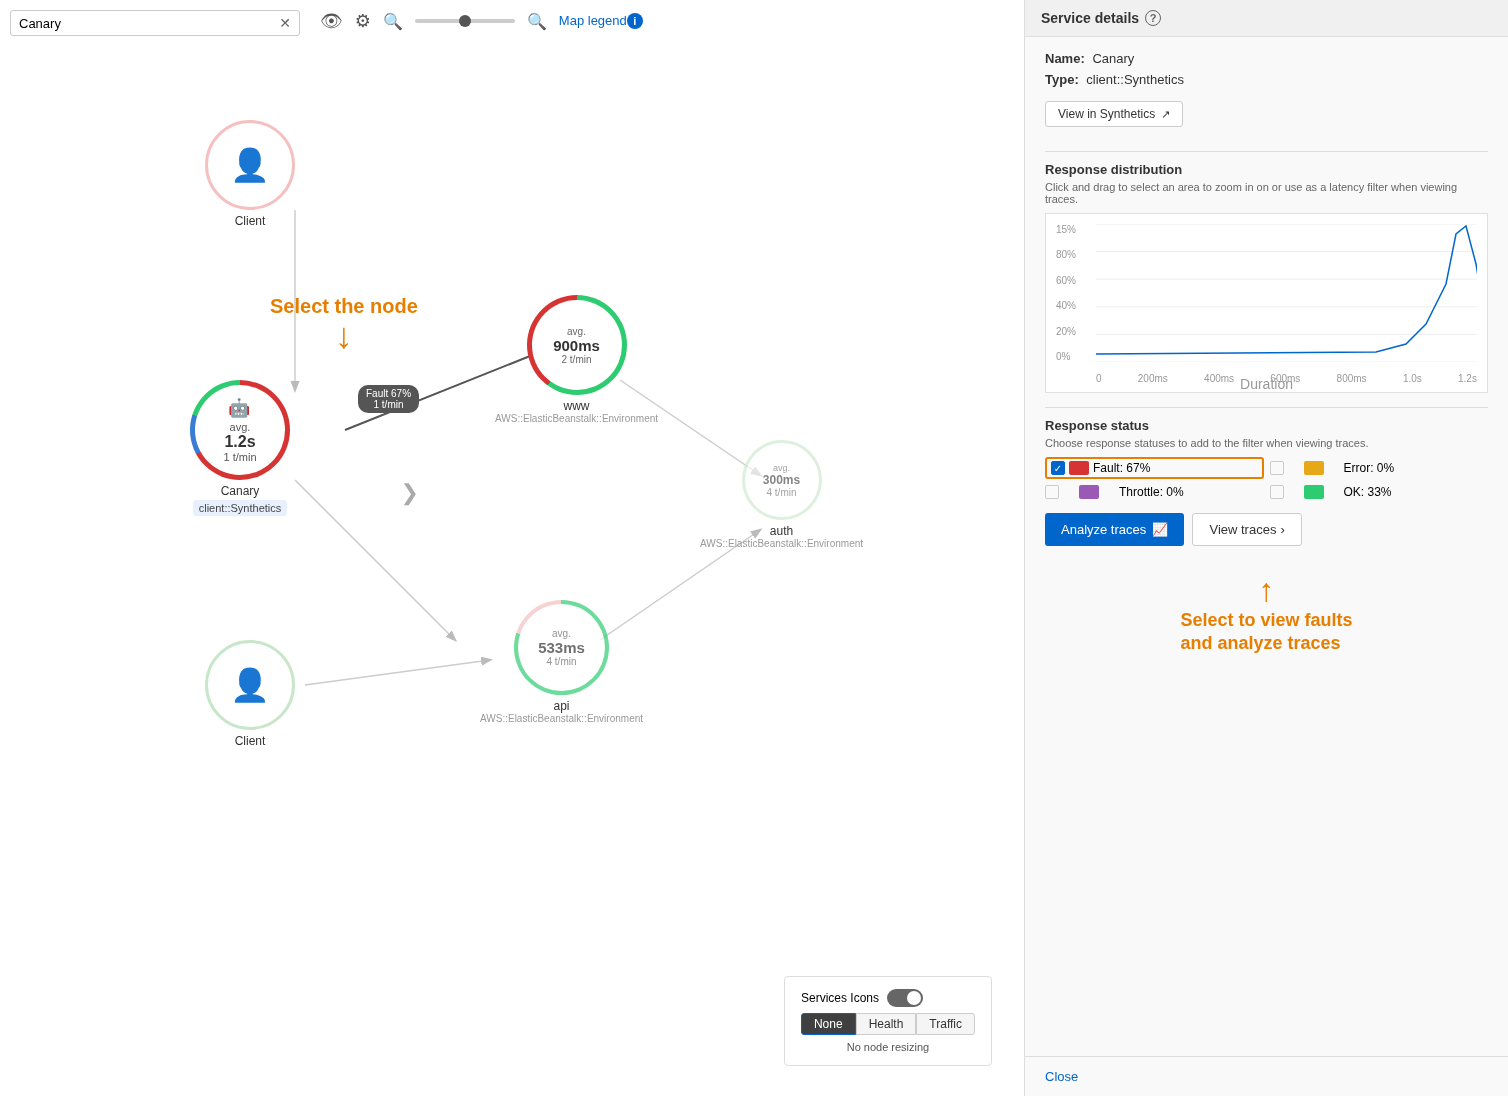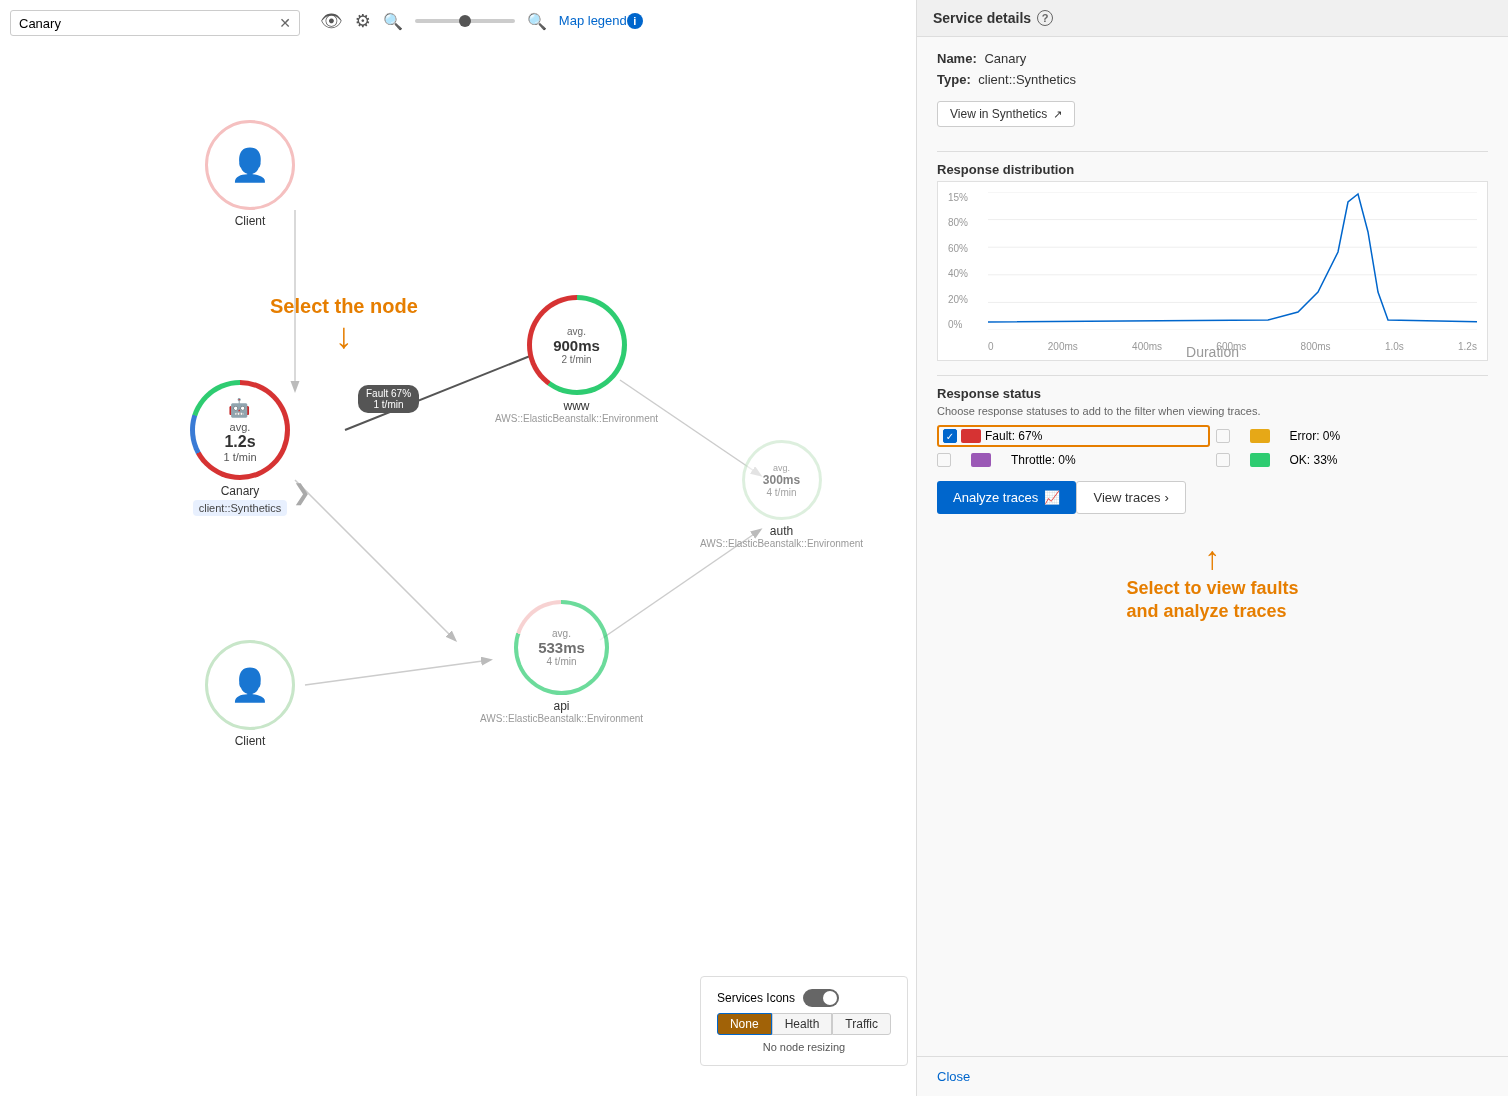--- a/index.html
+++ b/index.html
@@ -69,38 +69,38 @@
 
     
     .select-arrow { position: absolute; left: 270px; top: 295px; z-index: 5; display: flex; flex-direction: column; align-items: center; }
     .select-text { color: #e67e00; font-size: 20px; font-weight: bold; text-align: right; }
     .arrow-down { font-size: 36px; color: #e67e00; line-height: 1; }
 
     
     .graph-svg { position: absolute; top: 0; left: 0; width: 100%; height: 100%; pointer-events: none; }
 
     
-    .bottom-legend { position: absolute; bottom: 30px; right: 8px; border: 1px solid #ddd; border-radius: 4px; background: #fff; padding: 12px 16px; min-width: 180px; }
+    .bottom-legend { position: absolute; bottom: 30px; right: 32px; border: 1px solid #ddd; border-radius: 4px; background: #fff; padding: 12px 16px; min-width: 180px; }
     .legend-row { display: flex; align-items: center; gap: 8px; margin-bottom: 6px; font-size: 12px; }
     .legend-row:last-child { margin-bottom: 0; }
     .toggle-switch { display: inline-flex; align-items: center; }
     .toggle-bg { width: 36px; height: 18px; border-radius: 9px; background: #666; position: relative; cursor: pointer; }
     .toggle-knob { width: 14px; height: 14px; border-radius: 50%; background: white; position: absolute; top: 2px; right: 2px; }
     .legend-btn-group { display: flex; gap: 0; margin-top: 4px; }
     .legend-btn { padding: 3px 12px; border: 1px solid #ccc; font-size: 12px; cursor: pointer; background: #f5f5f5; color: #333; }
-    .legend-btn.active { background: #a16207; color: white; border-color: #0066cc; }
+    .legend-btn.active { background: #404040; color: white; border-color: #0066cc; }
     .legend-btn:first-child { border-radius: 3px 0 0 3px; }
     .legend-btn:last-child { border-radius: 0 3px 3px 0; }
     .no-resize { font-size: 11px; color: #555; margin-top: 6px; text-align: center; }
 
     
     .right-nav-arrow { position: absolute; right: 605px; top: 480px; font-size: 22px; color: #aaa; cursor: pointer; }
 
     
-    .right-panel { width: 592px; border-left: 1px solid #ddd; background: #f9f9f9; display: flex; flex-direction: column; overflow-y: auto; }
+    .right-panel { width: 484px; border-left: 1px solid #ddd; background: #f9f9f9; display: flex; flex-direction: column; overflow-y: auto; }
 
     .panel-header { background: #f0f0f0; padding: 10px 16px; border-bottom: 1px solid #ddd; font-size: 14px; font-weight: bold; color: #333; display: flex; align-items: center; gap: 6px; }
     .panel-header .help-icon { display: inline-block; width: 16px; height: 16px; border-radius: 50%; border: 1px solid #666; color: #666; text-align: center; line-height: 14px; font-size: 11px; cursor: pointer; }
 
     .panel-content { padding: 14px 20px; }
 
     .detail-row { margin-bottom: 6px; font-size: 13px; }
     .detail-label { font-weight: bold; color: #333; }
     .detail-value { color: #333; margin-left: 4px; }
 
@@ -120,21 +120,21 @@
     
     .status-section { margin-bottom: 14px; }
     .status-grid { display: grid; grid-template-columns: 1fr 1fr; gap: 6px; margin-top: 8px; }
     .status-item { display: flex; align-items: center; gap: 20px; font-size: 12px; }
     .status-checkbox { width: 14px; height: 14px; border: 1px solid #ccc; border-radius: 2px; display: flex; align-items: center; justify-content: center; cursor: pointer; }
     .status-checkbox.checked { background: #0066cc; border-color: #0066cc; color: white; font-size: 10px; }
     .status-color-box { width: 20px; height: 14px; border-radius: 2px; }
     .fault-selected-box { border: 2px solid #e67e00; border-radius: 3px; padding: 2px 4px; display: flex; align-items: center; gap: 4px; }
 
     
-    .action-btns { display: flex; margin-bottom: 16px; }
+    .action-btns { display: flex; gap: 8px; margin-bottom: 16px; }
     .analyze-btn { background: #0066cc; color: white; border: none; border-radius: 3px; padding: 8px 16px; font-size: 13px; cursor: pointer; display: flex; align-items: center; gap: 6px; }
     .view-traces-btn { background: #fff; color: #333; border: 1px solid #ccc; border-radius: 3px; padding: 8px 16px; font-size: 13px; cursor: pointer; display: flex; align-items: center; gap: 4px; }
 
     
     .annotation { display: flex; flex-direction: column; align-items: center; padding: 10px 20px; }
     .annotation-arrow { font-size: 32px; color: #e67e00; }
     .annotation-text { font-size: 18px; font-weight: bold; color: #e67e00; line-height: 1.3; }
 
     
     .close-link { display: block; padding: 12px 20px; color: #0066cc; font-size: 13px; cursor: pointer; border-top: 1px solid #ddd; margin-top: auto; }
@@ -299,20 +299,21 @@
 
     <button class="view-synthetics-btn">
       <span>View in Synthetics</span>
       <span class="ext-icon">↗</span>
     </button>
 
     <hr class="section-divider">
 
     
     <div class="section-title">Response distribution</div>
+    <div class="section-desc">Click and drag to select an area to zoom in on or use as a latency filter when viewing traces.</div>
 
     <div class="chart-area">
       <div class="chart-y-axis">
         <span>15%</span>
         <span>80%</span>
         <span>60%</span>
         <span>40%</span>
         <span>20%</span>
         <span>0%</span>
       </div>

